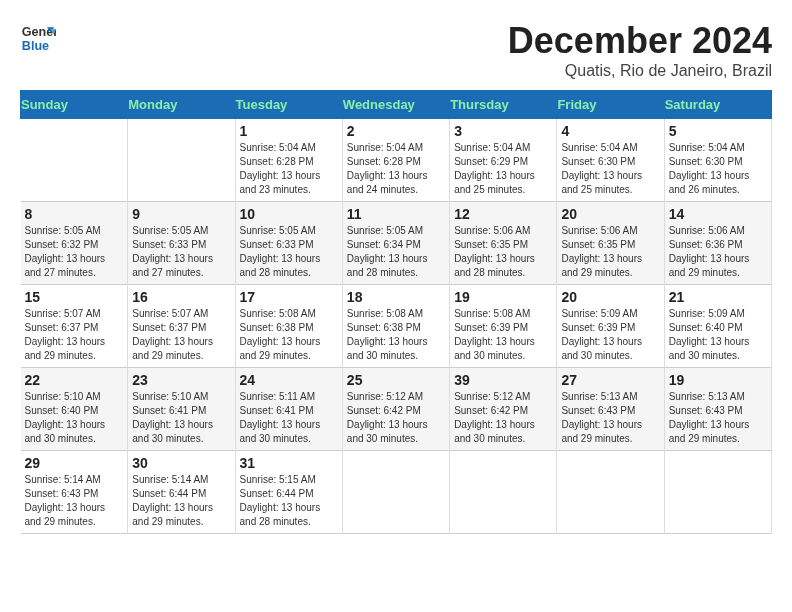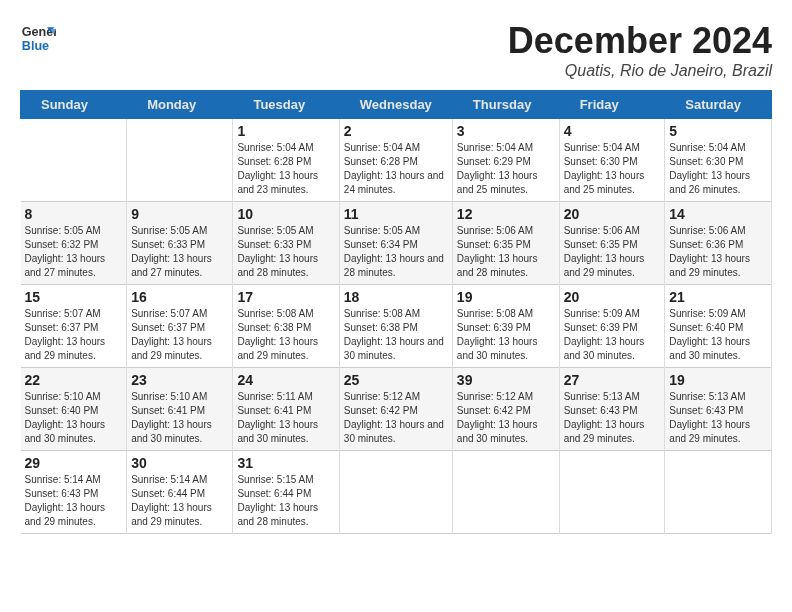--- a/index.html
+++ b/index.html
@@ -29,31 +29,30 @@
       text-align: right;
     }
     .month-title {
       font-size: 36px;
       font-weight: bold;
       color: #222;
     }
     .location {
       font-size: 16px;
       color: #444;
-      font-style: italic;
     }
     table {
       width: 100%;
       border-collapse: collapse;
       font-size: 11px;
     }
     thead tr th {
       background: #1a6db5;
-      color: #e5e5e5;
-      padding: 6px 20px;
+      color: #86efac;
+      padding: 6px 0;
       text-align: left;
       font-size: 13px;
       font-weight: bold;
       border: 1px solid #1a6db5;
     }
     tbody tr {
       border-bottom: 1px solid #ccc;
     }
     tbody tr:nth-child(odd) {
       background: #fff;

